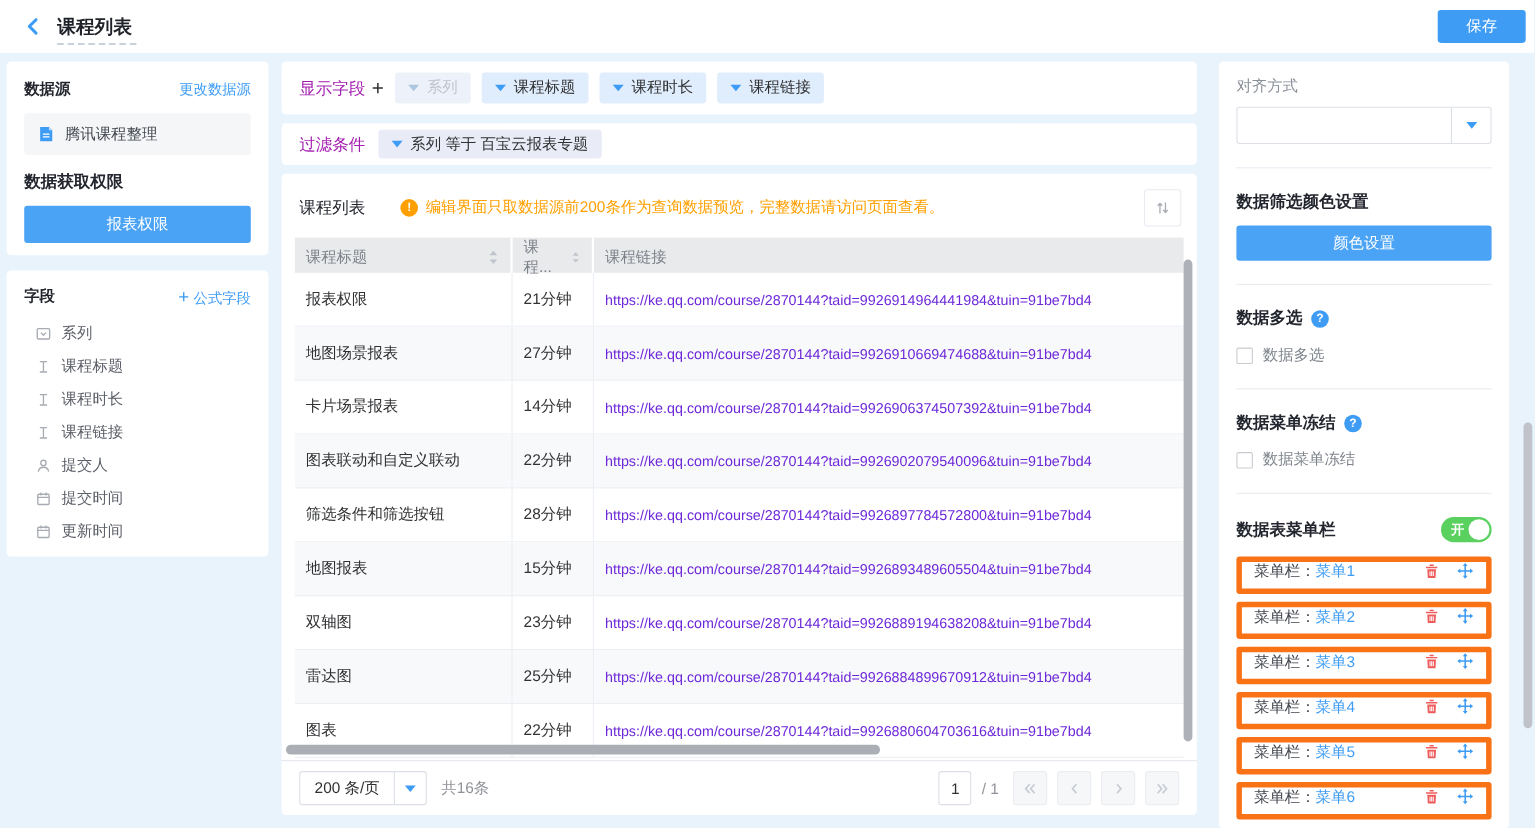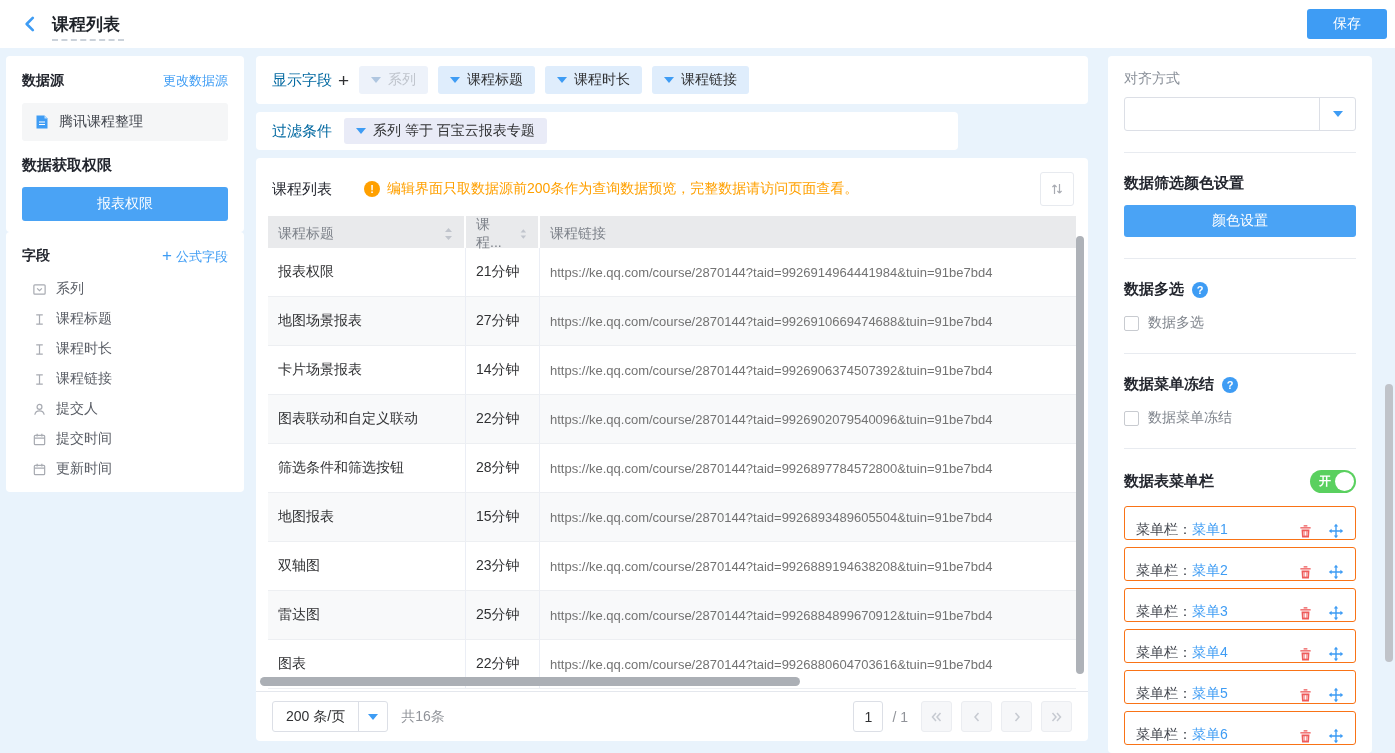--- a/index.html
+++ b/index.html
@@ -17,37 +17,37 @@
   
   .topbar { position:absolute; left:0; top:0; width:1395px; height:48px; background:#fff; z-index:5; }
   .back { position:absolute; left:20px; top:14px; width:20px; height:20px; cursor:pointer; }
   .page-title { position:absolute; left:52px; top:13px; font-size:17px; font-weight:bold; color:#1F2329; }
   .title-underline { position:absolute; left:52px; top:39px; width:72px; border-bottom:2px dashed #CBD2DA; }
   .save-btn { position:absolute; right:8px; top:9px; width:80px; height:30px; background:#3E9CF4; color:#fff;
     border:none; border-radius:3px; font-size:14px; display:flex; align-items:center; justify-content:center; cursor:pointer; }
 
   
   #p-datasource { left:6px; top:56px; width:238px; height:176px; padding:16px; }
-  #p-fields     { left:6px; top:232px; width:238px; height:260px; padding:14px 16px; }
+  #p-fields     { left:6px; top:246px; width:238px; height:260px; padding:14px 16px; }
   .panel-head { display:flex; justify-content:space-between; align-items:center; }
   .panel-head b { font-size:14px; color:#23262E; }
   .link { color:#3E9CF4; font-size:13px; cursor:pointer; text-decoration:none; }
   .ds-item { margin-top:13px; background:#F5F6F7; border-radius:3px; height:38px; display:flex; align-items:center;
     gap:9px; padding:0 12px; color:#42464E; }
   .sub-head { margin-top:15px; font-size:15px; font-weight:bold; color:#23262E; }
   .btn-blue { margin-top:12px; width:100%; height:34px; background:#4AA3F5; color:#fff; border:none; border-radius:3px;
     font-size:14px; display:flex; align-items:center; justify-content:center; cursor:pointer; }
   .field-list { margin-top:8px; }
   .field-item { display:flex; align-items:center; gap:9px; height:30px; padding-left:10px; color:#5A5E66; cursor:pointer; }
   .field-item svg { flex:0 0 auto; }
 
   
   #box-display { left:256px; top:56px; width:832px; height:48px; display:flex; align-items:center; gap:10px; padding:0 16px; }
-  #box-filter  { left:256px; top:112px; width:702px; height:38px; display:flex; align-items:center; gap:12px; padding:0 16px; }
-  .row-label { color:#0369a1; font-size:15px; white-space:nowrap; }
+  #box-filter  { left:256px; top:112px; width:832px; height:38px; display:flex; align-items:center; gap:12px; padding:0 16px; }
+  .row-label { color:#a21caf; font-size:15px; white-space:nowrap; }
   .plus-dark { font-size:19px; color:#303133; margin-left:-4px; cursor:pointer; line-height:1; }
   .tag { height:28px; border-radius:3px; background:#DFEDFC; display:inline-flex; align-items:center; gap:7px;
     padding:0 12px; color:#303133; cursor:pointer; white-space:nowrap; }
   .tag.disabled { background:#EDF2FA; color:#BFC4CC; }
   .tag.filter { background:#E9EBF7; height:26px; }
   .caret { width:0; height:0; border-left:5px solid transparent; border-right:5px solid transparent; border-top:6px solid #3E9CF4; }
   .caret.grey { border-top-color:#AFC6E0; }
 
   #box-table { left:256px; top:158px; width:832px; height:583px; }
   .table-head { display:flex; align-items:center; padding:14px 14px 10px 16px; }
@@ -60,21 +60,21 @@
 
   .grid { margin:0 12px; }
   .grid-header { display:grid; grid-template-columns:198px 74px 1fr; background:#E9EAEC; height:32px; color:#7D828A; }
   .gh-cell { display:flex; align-items:center; padding:0 10px; gap:6px; cursor:pointer; }
   .gh-cell.b { border-right:2px solid #fff; }
   .gh-cell .spacer { flex:1; }
   .grid-row { display:grid; grid-template-columns:198px 74px 1fr; height:49px; border-bottom:1px solid #EDEFF2; }
   .grid-row.alt { background:#F8F9FA; }
   .cell { display:flex; align-items:center; padding:0 10px; overflow:hidden; white-space:nowrap; }
   .cell.b { border-right:1px solid #EBEEF5; }
-  .cell a { color:#737373; font-size:13px; text-decoration:none; }
+  .cell a { color:#6d28d9; font-size:13px; text-decoration:none; }
   .vthumb { position:absolute; right:4px; top:78px; width:8px; height:438px; background:#AEB2B8; border-radius:4px; }
   .hthumb { position:absolute; left:4px; top:519px; width:540px; height:9px; background:#ABAFB5; border-radius:5px; }
 
   .pagination { position:absolute; left:0; right:0; bottom:0; height:50px; border-top:1px solid #E4E7ED;
     display:flex; align-items:center; padding:0 16px; }
   .size-select { display:flex; align-items:stretch; height:31px; border:1px solid #DCDFE6; border-radius:3px; cursor:pointer; background:#fff; }
   .size-label { display:flex; align-items:center; padding:0 13px; color:#303133; }
   .size-caret { width:29px; border-left:1px solid #DCDFE6; display:flex; align-items:center; justify-content:center; }
   .total { color:#909399; margin-left:13px; }
   .page-box { margin-left:auto; width:30px; height:31px; border:1px solid #DCDFE6; border-radius:3px; background:#fff;
@@ -92,21 +92,21 @@
   hr.div { border:none; border-top:1px solid #E8EBF0; margin:21px 0; }
   .r-title { display:flex; align-items:center; gap:8px; font-size:15px; font-weight:bold; color:#23262E; }
   .q-icon { width:16px; height:16px; border-radius:50%; background:#3E9CF4; color:#fff; font-size:11px; font-weight:bold;
     display:flex; align-items:center; justify-content:center; cursor:pointer; }
   .check-row { margin-top:15px; display:flex; align-items:center; gap:9px; color:#7F848C; cursor:pointer; }
   .checkbox { width:15px; height:15px; border:1.5px solid #C8CBD0; border-radius:2px; background:#fff; }
   .toggle { margin-left:auto; width:46px; height:23px; border-radius:12px; background:#5AD05F; position:relative; cursor:pointer; }
   .toggle .t-label { position:absolute; left:9px; top:4px; color:#fff; font-size:12px; line-height:15px; }
   .toggle .knob { position:absolute; right:2px; top:2px; width:19px; height:19px; border-radius:50%; background:#fff; }
   .menu-list { margin-top:13px; }
-  .menu-item { height:34px; border:1px solid #f97316; border-radius:3px; background:#fff; display:flex; align-items:flex-end;
+  .menu-item { height:34px; border:5px solid #f97316; border-radius:3px; background:#fff; display:flex; align-items:flex-start;
     padding:0 11px; margin-bottom:7px; }
   .menu-prefix { color:#42464E; }
   .menu-name { color:#3E9CF4; }
   .mi-icons { margin-left:auto; display:flex; align-items:center; gap:15px; }
   .mi-icons span { display:flex; cursor:pointer; }
   .add-link { display:flex; align-items:center; gap:7px; color:#3E9CF4; margin-top:6px; cursor:pointer; }
   .add-link .pl { font-size:18px; line-height:1; }
 
   .page-scroll { position:absolute; right:2px; top:384px; width:8px; height:278px; background:#C0C3C9; border-radius:4px; z-index:9; }
 </style>

